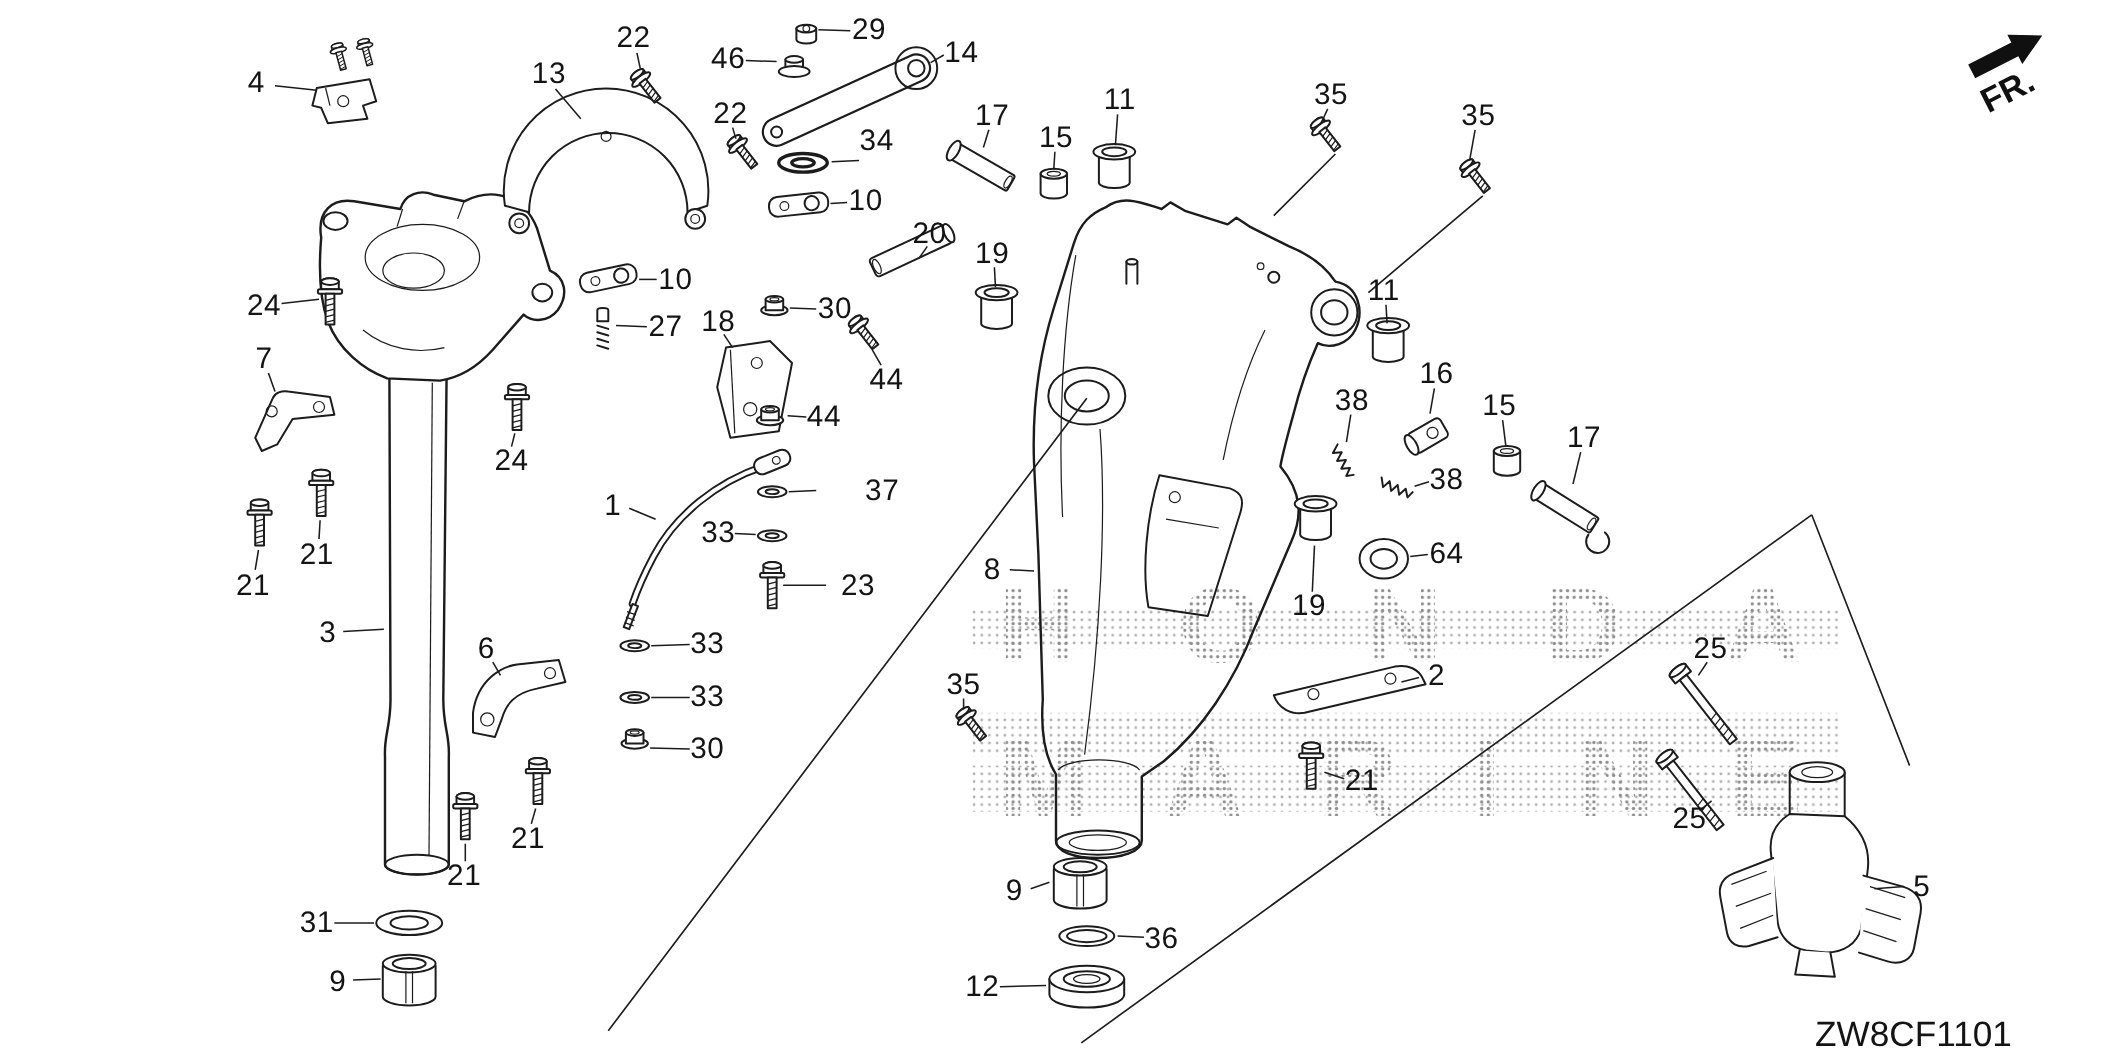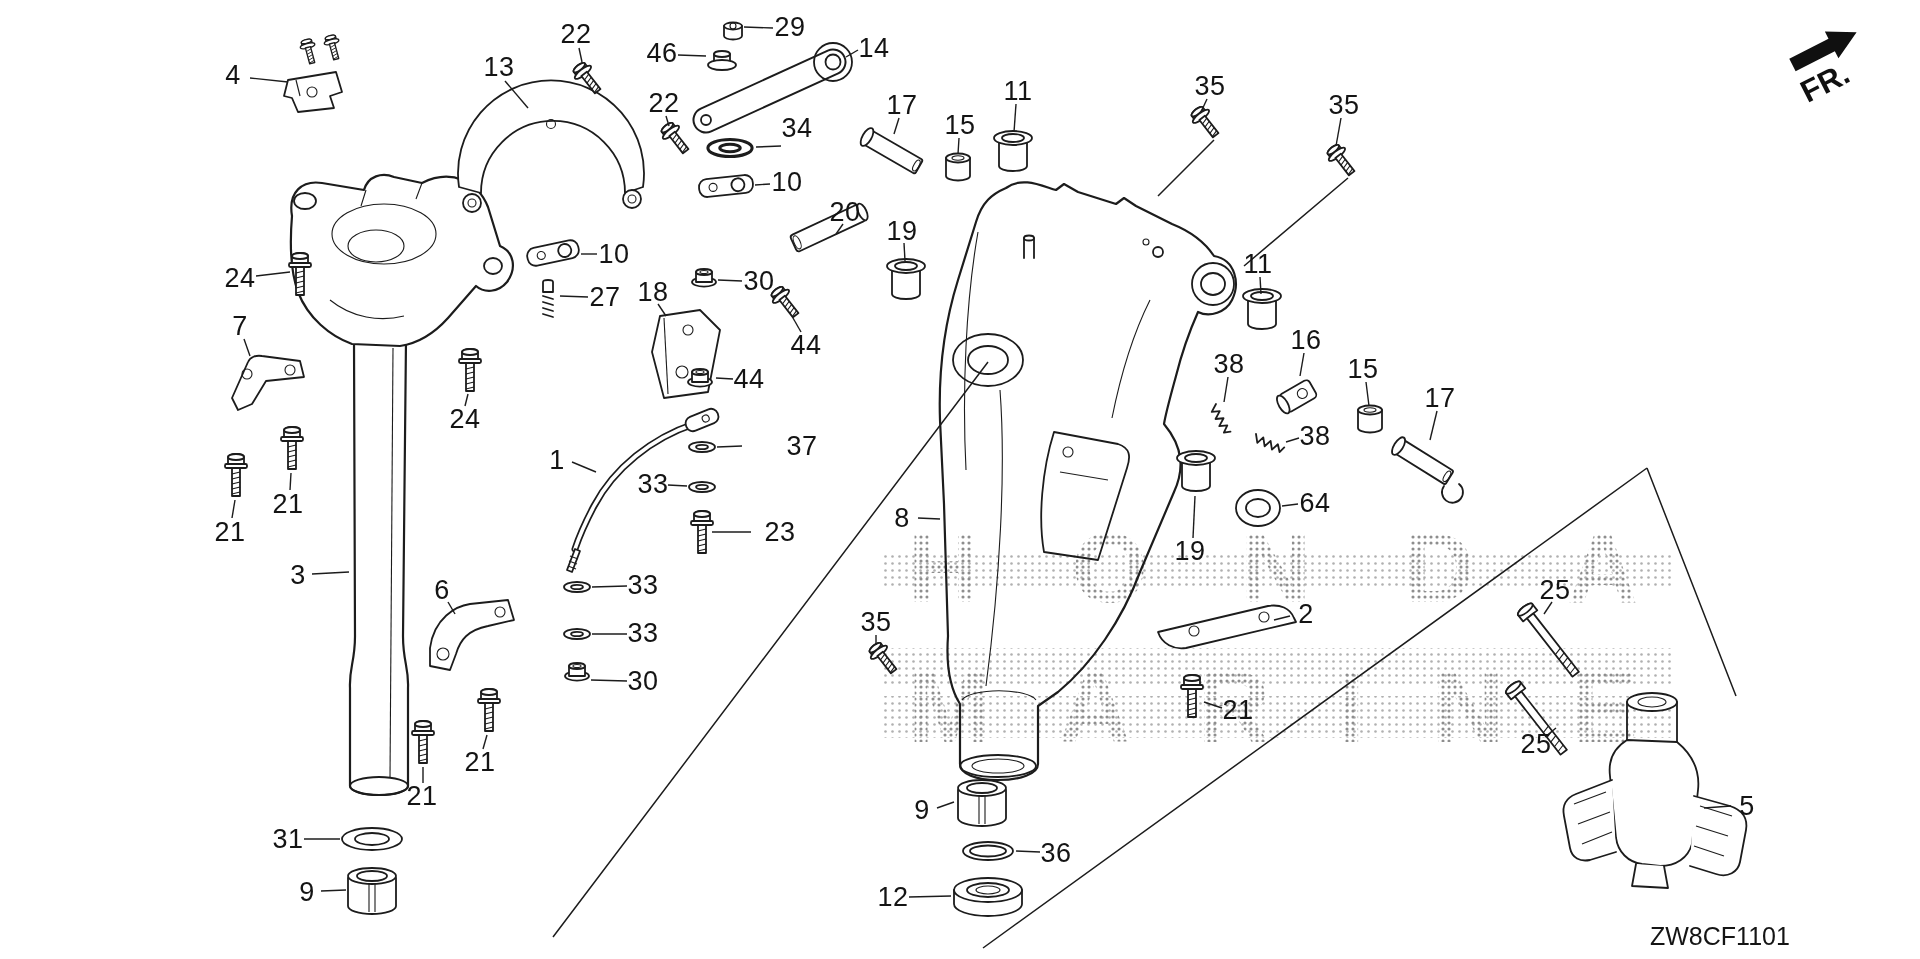--- a/index.html
+++ b/index.html
@@ -20,21 +20,21 @@
     font-weight: 400;
     color: #141414;
     letter-spacing: .5px;
     white-space: nowrap;
     z-index: 5;
   }
   .code-label {
     position: absolute;
     left: 1650px;
     top: 922px;
-    font-size: 25px;
+    font-size: 32px;
     color: #141414;
     z-index: 5;
   }
   #label-layer { position: absolute; inset: 0; z-index: 4; }
   
   svg .p  { fill: #ffffff; stroke: #1c1c1c; stroke-width: 1.8; stroke-linejoin: round; stroke-linecap: round; }
   svg .p2 { fill: #ffffff; stroke: #1c1c1c; stroke-width: 2.2; stroke-linejoin: round; stroke-linecap: round; }
   svg .o  { fill: none;    stroke: #1c1c1c; stroke-width: 1.8; stroke-linejoin: round; stroke-linecap: round; }
   svg .o2 { fill: none;    stroke: #1c1c1c; stroke-width: 2.2; stroke-linejoin: round; stroke-linecap: round; }
   svg .t  { fill: none;    stroke: #1c1c1c; stroke-width: 1.1; }

